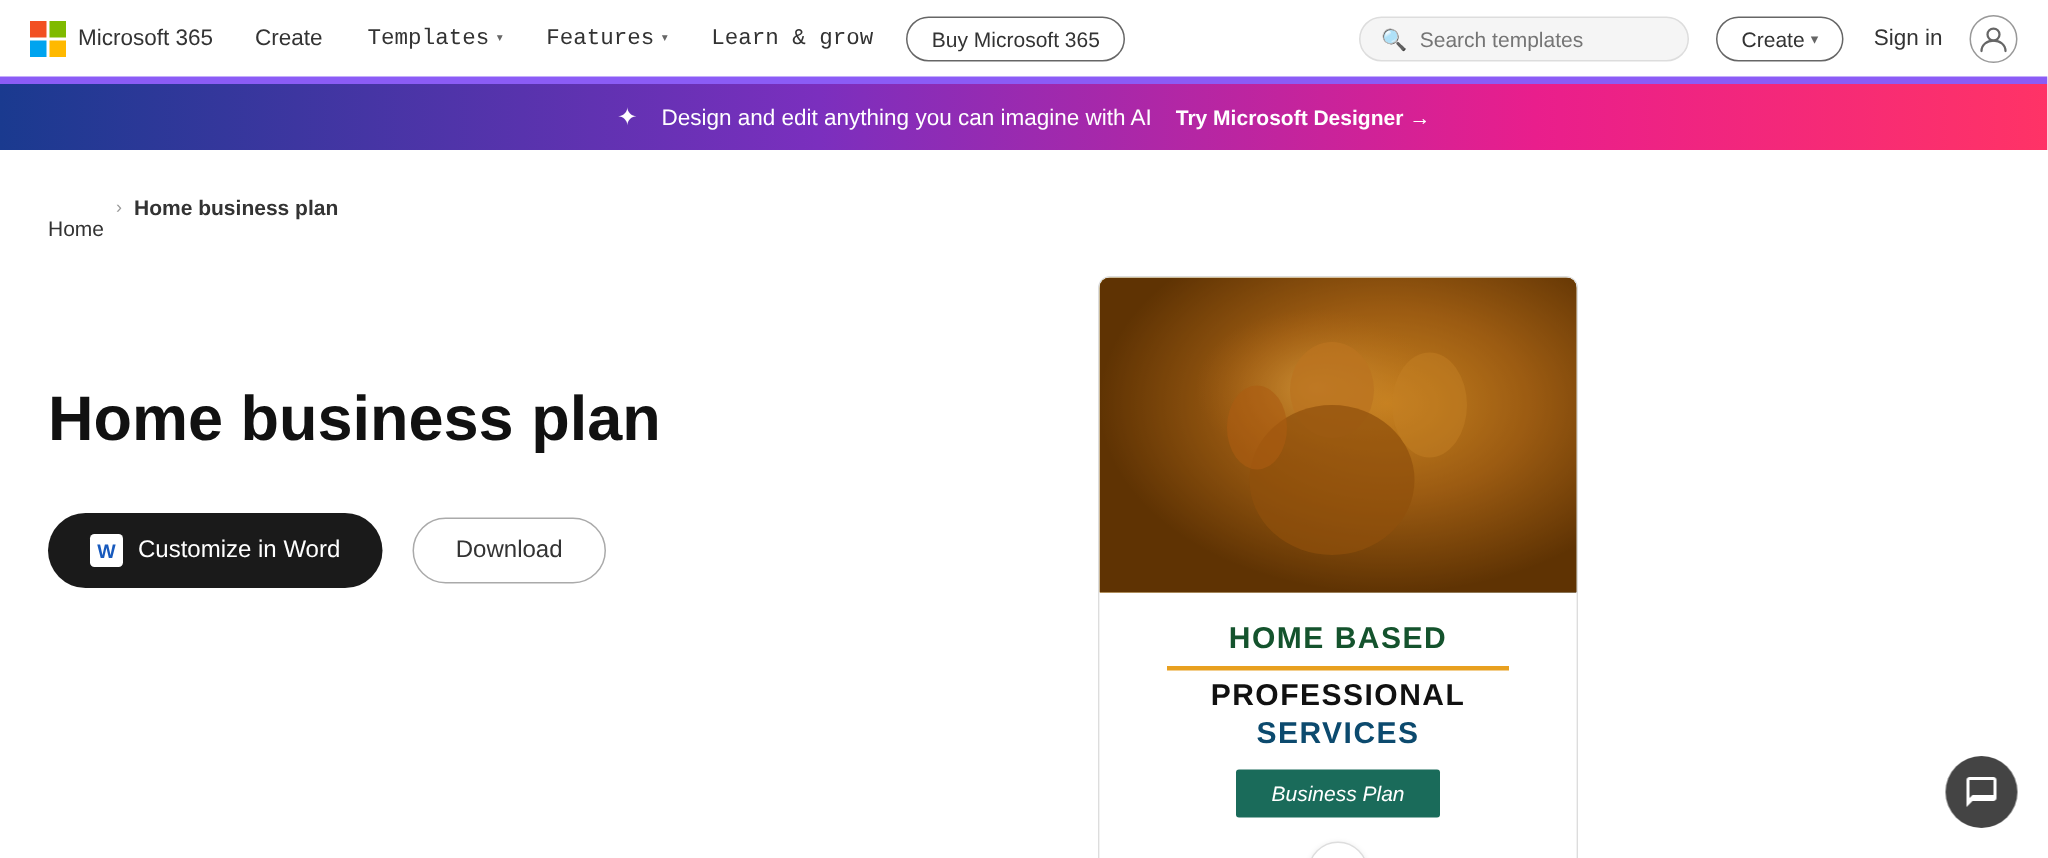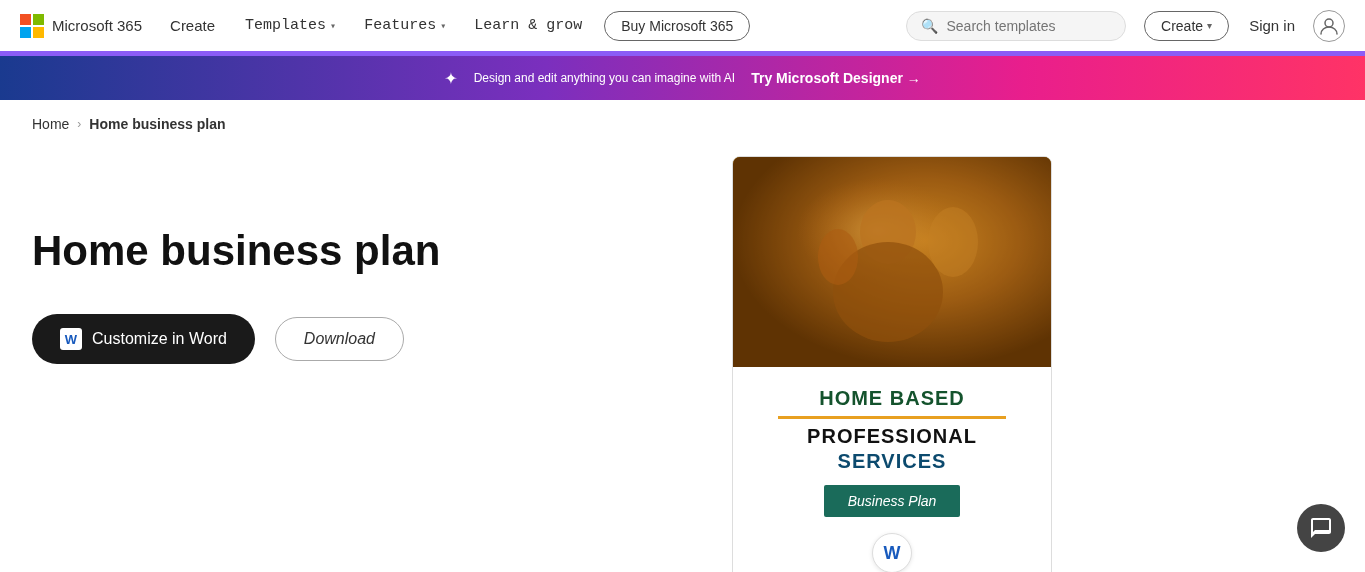--- a/index.html
+++ b/index.html
@@ -127,39 +127,39 @@
     
     .banner {
       background: linear-gradient(90deg, #1a3a8f 0%, #7b2fbe 40%, #e91e8c 75%, #ff3366 100%);
       height: 44px;
       display: flex;
       align-items: center;
       justify-content: center;
       gap: 16px;
     }
     .banner-icon { color: #fff; font-size: 16px; }
-    .banner-text { color: #fff; font-size: 12px; text-align: right; }
+    .banner-text { color: #fff; font-size: 15px; text-align: right; }
     .banner-link {
       color: #fff;
       font-size: 14px;
       font-weight: 600;
       cursor: pointer;
       text-decoration: none;
     }
 
     
     .breadcrumb {
       display: flex;
       align-items: center;
       gap: 8px;
       padding: 16px 32px;
       font-size: 14px;
       color: #555;
     }
-    .breadcrumb-home { color: #333; cursor: pointer; }
+    .breadcrumb-home { color: #333; cursor: pointer; margin-top: 28px; }
     .breadcrumb-sep { color: #999; font-size: 12px; }
     .breadcrumb-current { color: #333; font-weight: 600; }
 
     
     .main-content {
       display: flex;
       padding: 0 32px;
       gap: 60px;
       align-items: flex-start;
       min-height: 440px;
@@ -211,21 +211,20 @@
     }
     .download-btn {
       background: #fff;
       color: #333;
       border: 1.5px solid #aaa;
       border-radius: 30px;
       padding: 12px 28px;
       font-size: 16px;
       cursor: pointer;
       font-weight: 500;
-      font-style: italic;
     }
 
     
     .right-panel {
       width: 340px;
       padding-top: 8px;
     }
     .template-card {
       border: 1px solid #ddd;
       border-radius: 8px;

